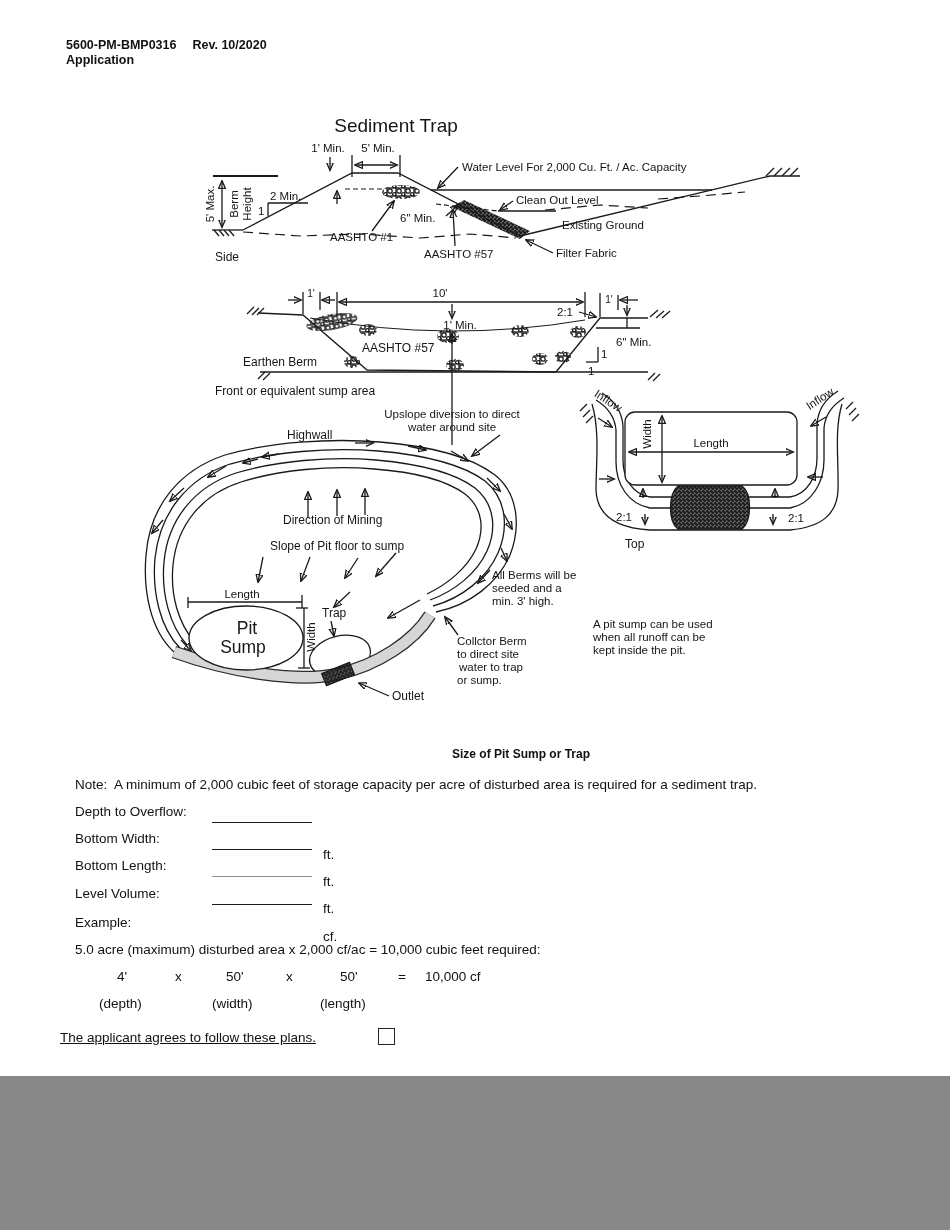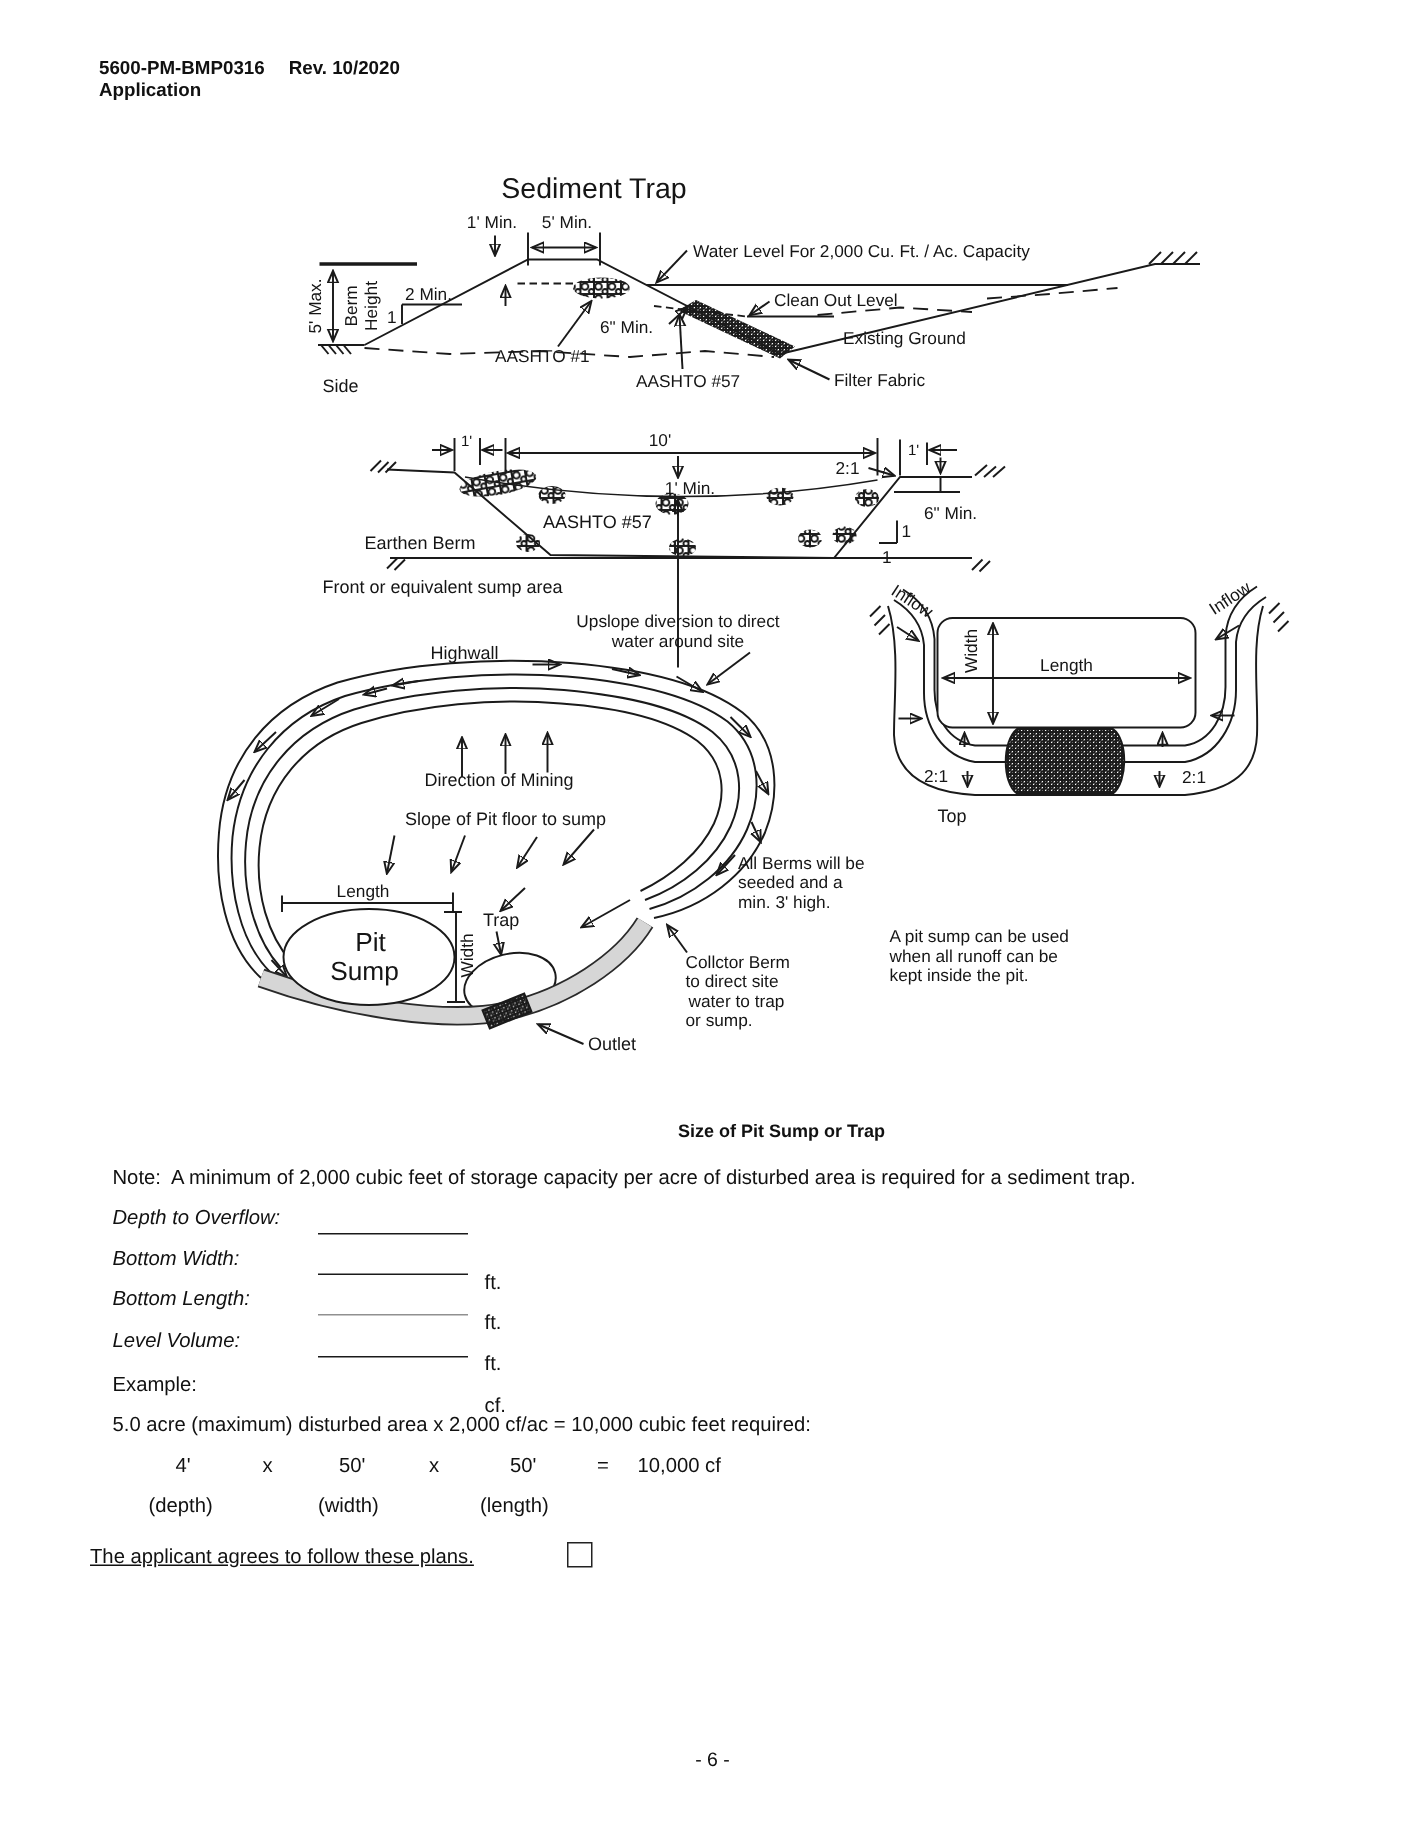--- a/index.html
+++ b/index.html
@@ -1,37 +1,37 @@
 <!DOCTYPE html>
 <html><head>
 <meta charset="utf-8">
 <style>
   html,body{margin:0;padding:0;background:#888;}
-  .page{position:relative;width:950px;height:1230px;background:#fff;margin:0 auto;
+  .page{position:relative;width:950px;height:1076px;background:#fff;margin:0 auto;
         font-family:"Liberation Sans",sans-serif;color:#111;overflow:hidden;}
   .hdr{position:absolute;left:66px;top:38px;font-size:12.5px;font-weight:bold;line-height:15px;}
   .hdr .rev{margin-left:16px;}
   svg text{font-family:"Liberation Sans",sans-serif;font-size:11.5px;fill:#151515;}
   svg .t10{font-size:10px}.t12{font-size:12px}.t17{font-size:17.5px}.t19{font-size:19px}
   svg .mid{text-anchor:middle}
   svg line,svg path,svg polyline,svg ellipse,svg rect,svg circle{stroke:#1a1a1a;stroke-width:1.3;fill:none}
   svg .sw2{stroke-width:2.2}
   svg .thin{stroke-width:1}
   svg .wfill{fill:#fff}
   svg .rockfill{fill:url(#rocks);stroke:none}
   svg .stipfill{fill:url(#stip)}
   svg .band1{stroke:#2a2a2a;stroke-width:13}
   svg .band2{stroke:#d6d6d6;stroke-width:10.5}
   svg .dashlong{stroke-dasharray:10,6;stroke-width:1.2}
   svg .dashshort{stroke-dasharray:5,3;stroke-width:1.2}
   .formarea{position:absolute;left:0;top:0;width:950px;font-size:13.5px;}
   .heading{position:absolute;left:521px;top:747px;transform:translateX(-50%);font-weight:bold;font-size:12px;white-space:nowrap;}
   .note{position:absolute;left:75px;top:777px;white-space:pre-wrap;}
   .frow{position:absolute;left:75px;height:18px;}
-  .frow .flabel{position:absolute;left:0;white-space:nowrap;font-style:italic;}
+  .frow .flabel{position:absolute;left:0;white-space:nowrap;}
   .frow .fline{position:absolute;left:137px;top:-2px;width:100px;height:20px;border-bottom:1.4px solid #1a1a1a;}
   .frow .fline.gray{border-bottom:1.2px solid #909090;}
   .frow .funit{position:absolute;left:248px;white-space:nowrap;margin-top:43px;}
   .pline{position:absolute;left:75px;white-space:pre-wrap;}
   .cspan{position:absolute;white-space:nowrap;}
   .agree{position:absolute;left:60px;top:1030px;text-decoration:underline;}
   .chk{position:absolute;left:378px;top:1028px;width:15px;height:15px;border:1.6px solid #222;background:#fff;}
   .footer{position:absolute;left:0;top:1165px;width:950px;text-align:center;font-size:13px;}
 </style>
 </head>

